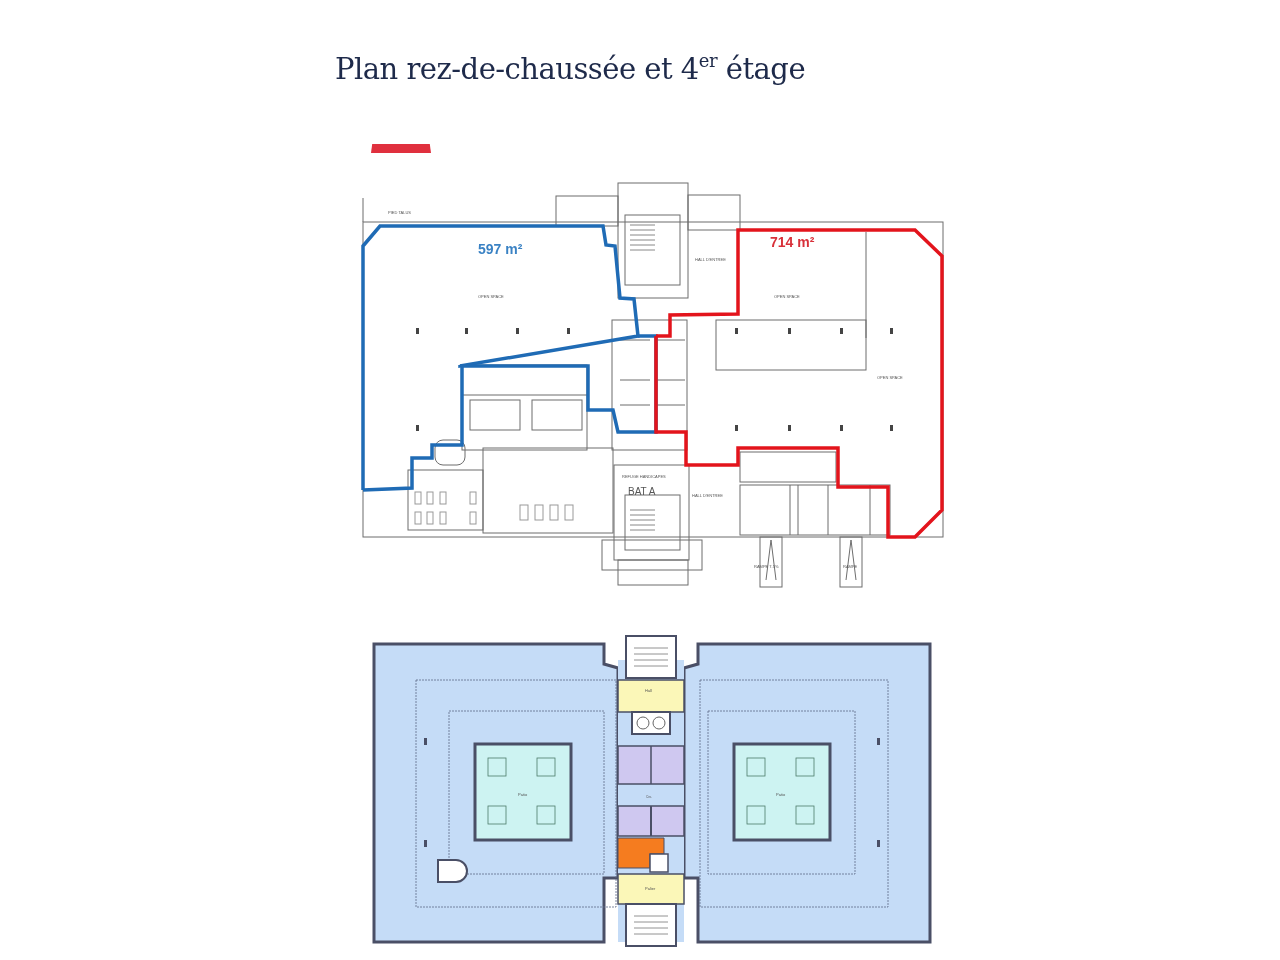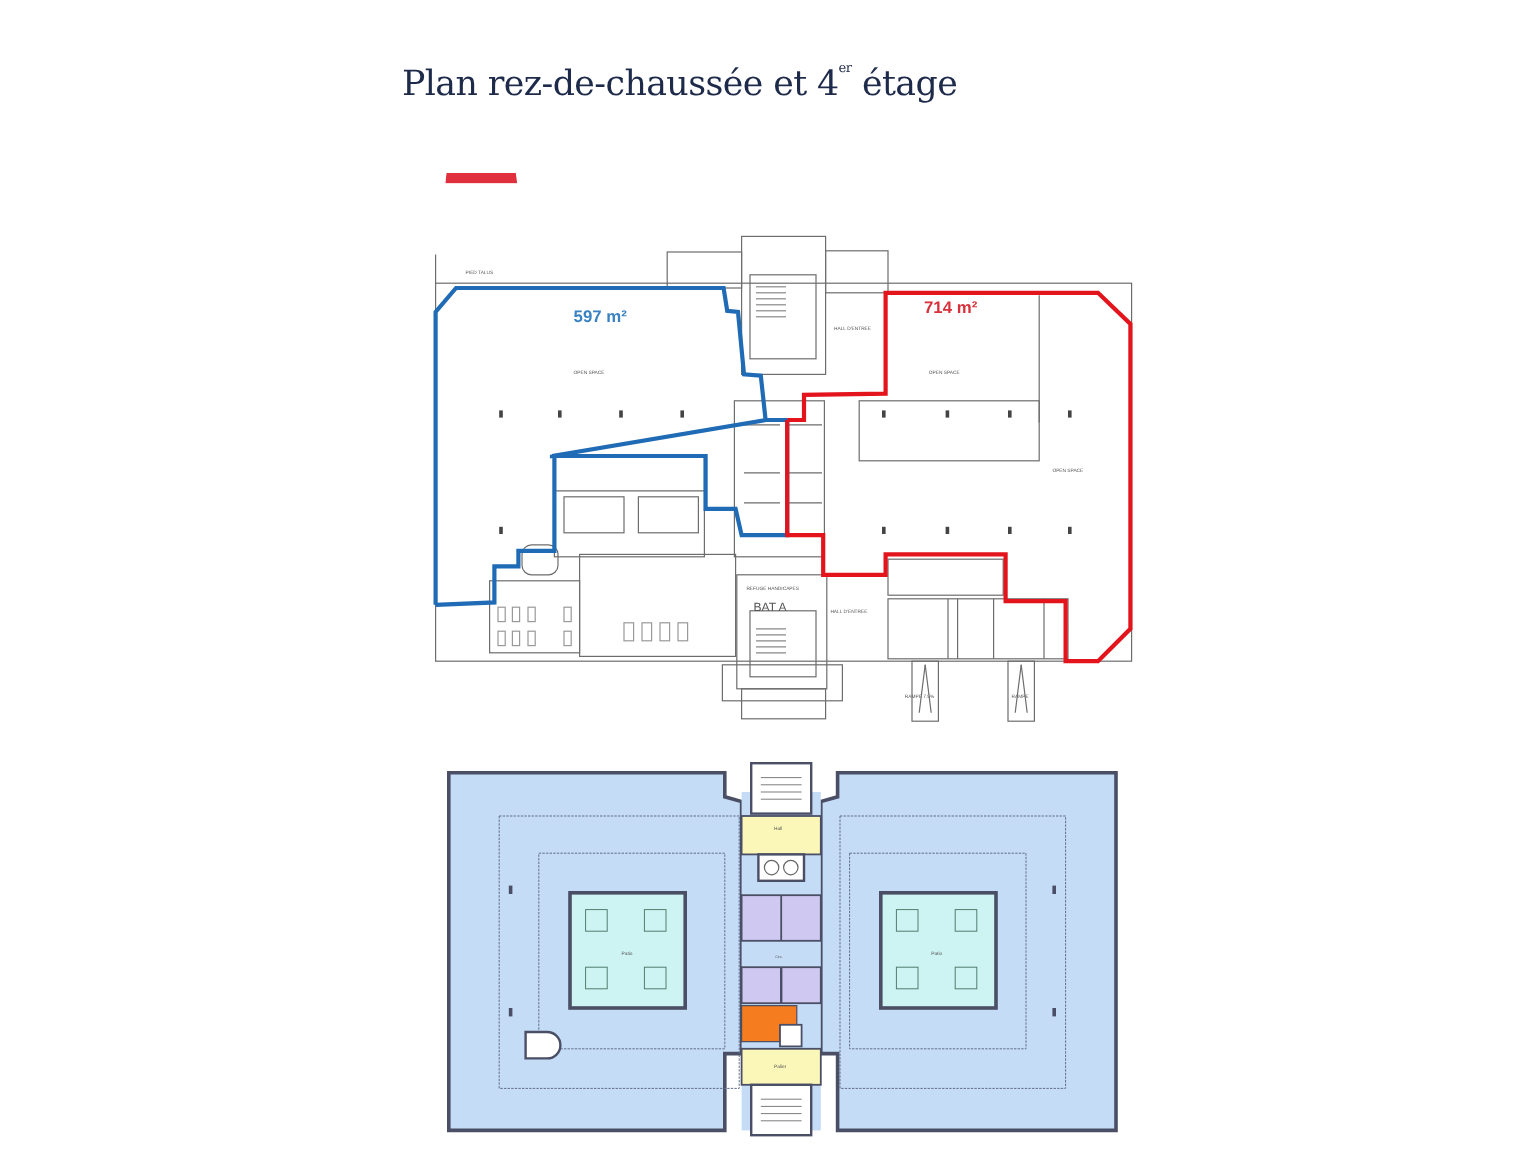--- a/index.html
+++ b/index.html
@@ -1,32 +1,32 @@
 <!DOCTYPE html>
 <html><head>
 <meta charset="utf-8">
 <style>
   html, body { margin:0; padding:0; background:#ffffff; }
   body { width:1280px; height:960px; position:relative; overflow:hidden; font-family:"Liberation Sans", sans-serif; }
   .title { position:absolute; left:335px; top:52px; font-family:"DejaVu Serif", "Liberation Serif", serif; font-size:29px; color:#1e2a4a; letter-spacing:-0.5px; white-space:nowrap; }
-  .title sup { font-size:11px; vertical-align:top; position:relative; top:-2px; }
+  .title sup { font-size:18px; vertical-align:top; position:relative; top:-2px; }
   .accent-bar { position:absolute; left:371px; top:144px; width:60px; height:9px; background:#e0303e; clip-path:polygon(2% 0,98% 0,100% 100%,0 100%); }
   .plan { position:absolute; }
   .plan svg { display:block; }
   .lbl { font-family:"Liberation Sans", sans-serif; fill:#555; font-size:4px; }
   .area-lbl { font-family:"Liberation Sans", sans-serif; font-size:14px; font-weight:bold; }
 </style>
 </head>
 <body>
 
 <div class="title"><span>Plan rez-de-chaussée et 4</span><sup>er</sup><span> étage</span></div>
 
 <div class="accent-bar"></div>
 
-<div class="plan" style="left:355px; top:194px;">
+<div class="plan" style="left:355px; top:180px;">
   <svg width="600" height="410" viewBox="355 180 600 410" xmlns="http://www.w3.org/2000/svg">
     <g fill="none" stroke="#6d6d6d" stroke-width="1">
 
       <rect x="363" y="222" width="580" height="315"></rect>
       <line x1="363" y1="198" x2="363" y2="222"></line>
 
       <rect x="618" y="183" width="70" height="115"></rect>
       <rect x="625" y="215" width="55" height="70"></rect>
       <rect x="556" y="196" width="62" height="30"></rect>
       <rect x="688" y="195" width="52" height="35"></rect>

